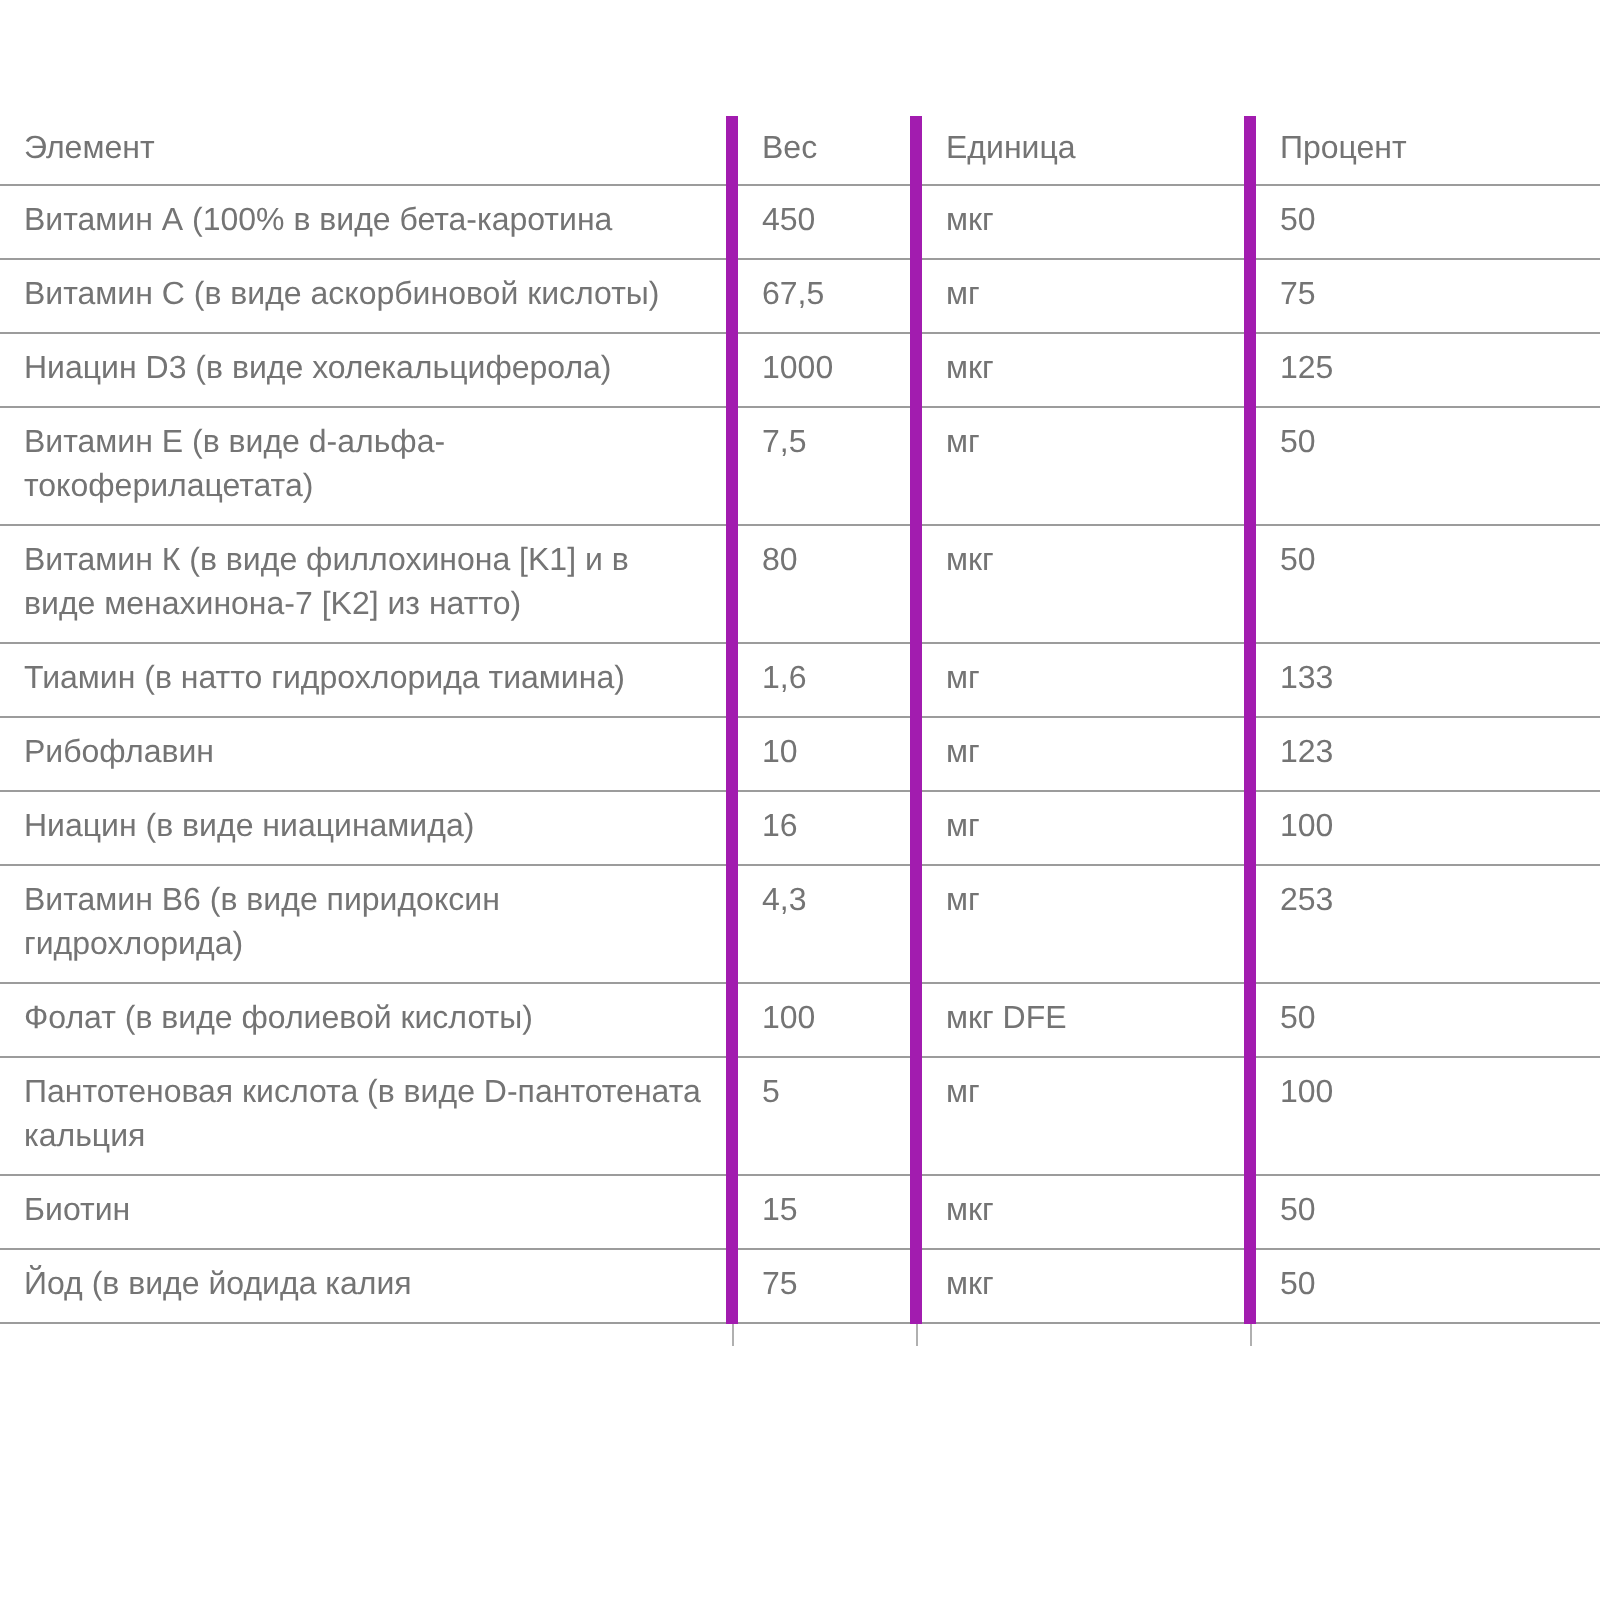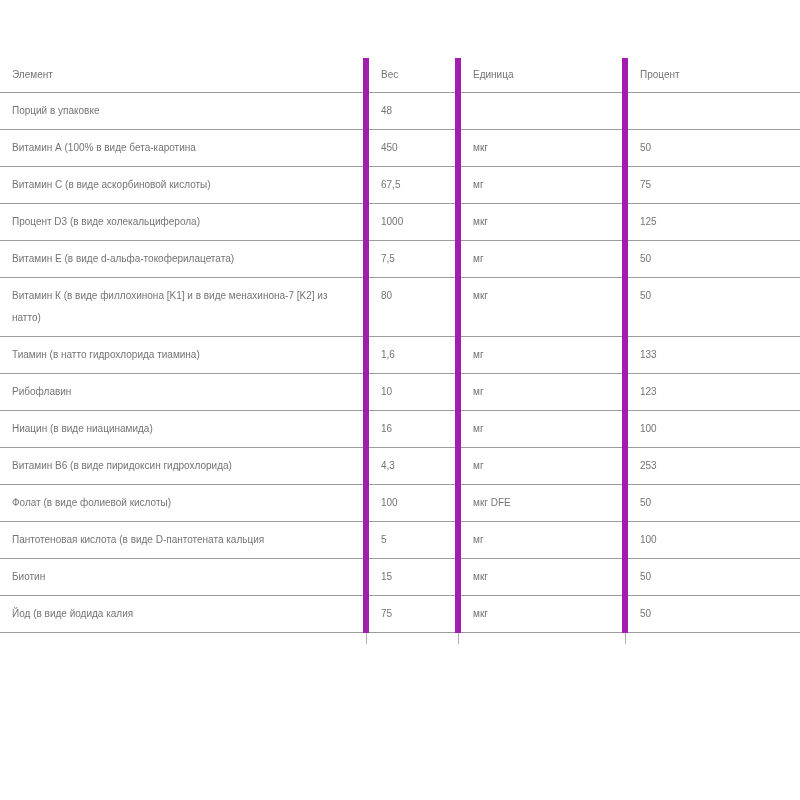--- a/index.html
+++ b/index.html
@@ -17,21 +17,21 @@
   .table-wrap {
     position: absolute;
     top: 58px;
     left: 0;
     width: 800px;
   }
   table.facts {
     width: 100%;
     border-collapse: collapse;
     table-layout: fixed;
-    font-size: 10px;
+    font-size: 16px;
     color: #747474;
   }
   table.facts th {
     text-align: left;
     font-weight: 400;
     padding: 6px 12px 6px 12px;
     line-height: 22px;
     border-bottom: 1px solid #9c9c9c;
     white-space: nowrap;
     overflow: hidden;
@@ -77,43 +77,37 @@
     <thead>
       <tr>
         <th>Элемент</th>
         <th>Вес</th>
         <th>Единица</th>
         <th>Процент</th>
       </tr>
     </thead>
     <tbody id="table-body">
 
-  <tr>
-    <td>Порций в упаковке</td>
-    <td>48</td>
-    <td></td>
-    <td></td>
-  </tr>
 
   <tr>
     <td>Витамин А (100% в виде бета-каротина</td>
     <td>450</td>
     <td>мкг</td>
     <td>50</td>
   </tr>
 
   <tr>
     <td>Витамин С (в виде аскорбиновой кислоты)</td>
     <td>67,5</td>
     <td>мг</td>
     <td>75</td>
   </tr>
 
   <tr>
-    <td>Процент D3 (в виде холекальциферола)</td>
+    <td>Ниацин D3 (в виде холекальциферола)</td>
     <td>1000</td>
     <td>мкг</td>
     <td>125</td>
   </tr>
 
   <tr>
     <td>Витамин Е (в виде d-альфа-токоферилацетата)</td>
     <td>7,5</td>
     <td>мг</td>
     <td>50</td>

